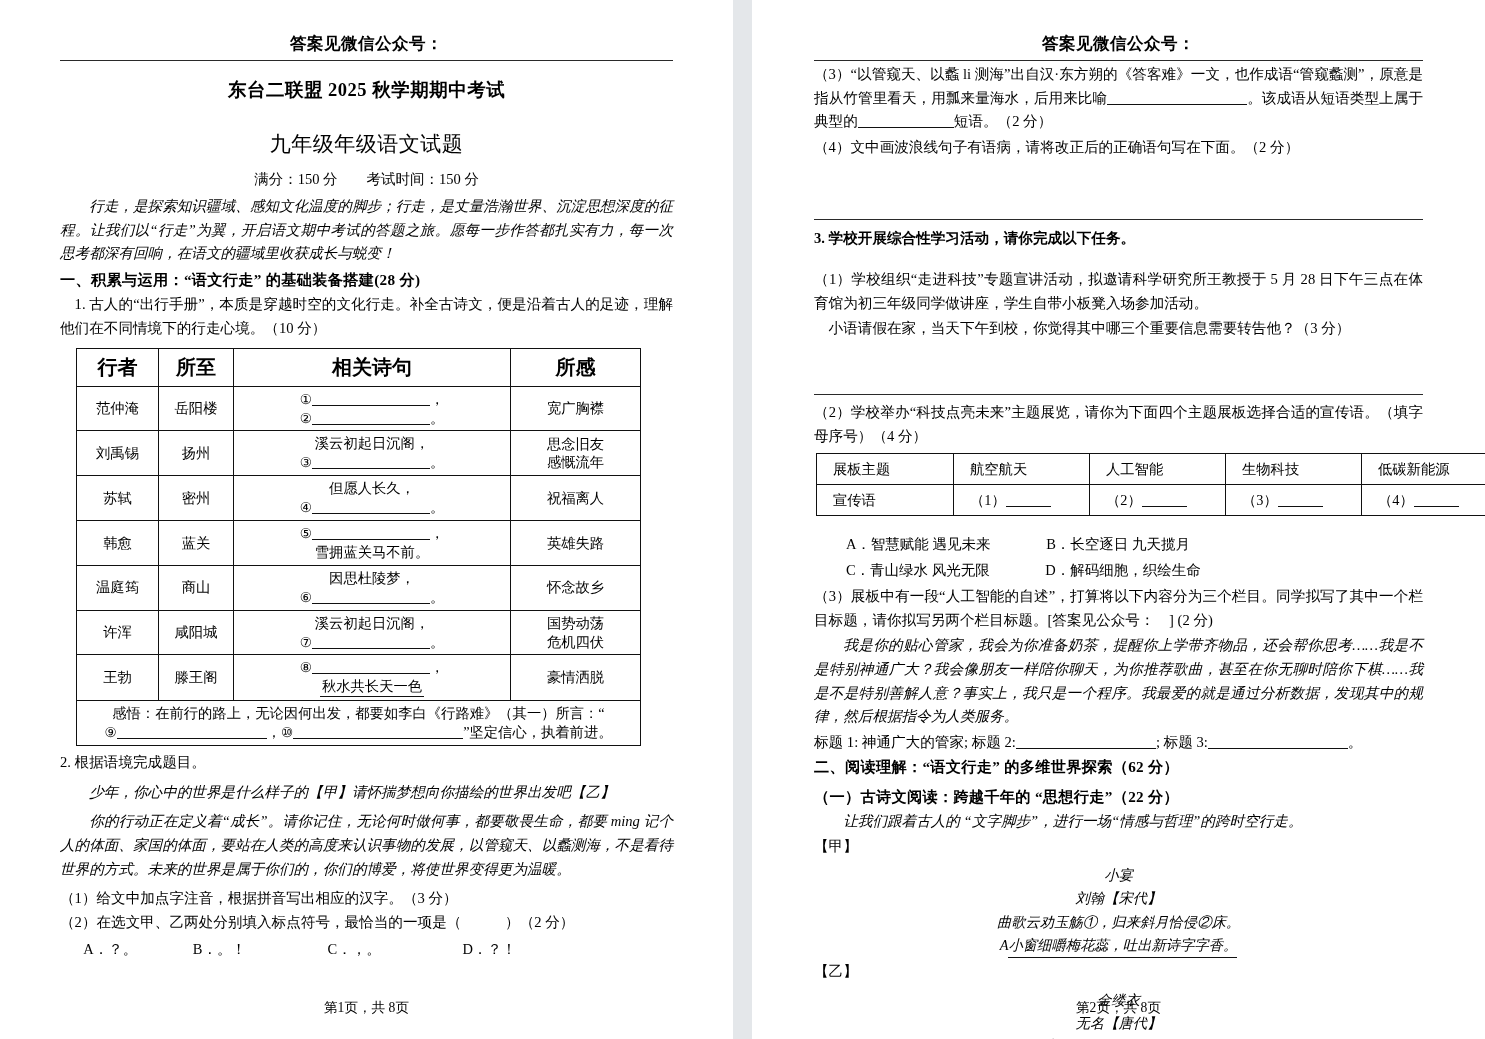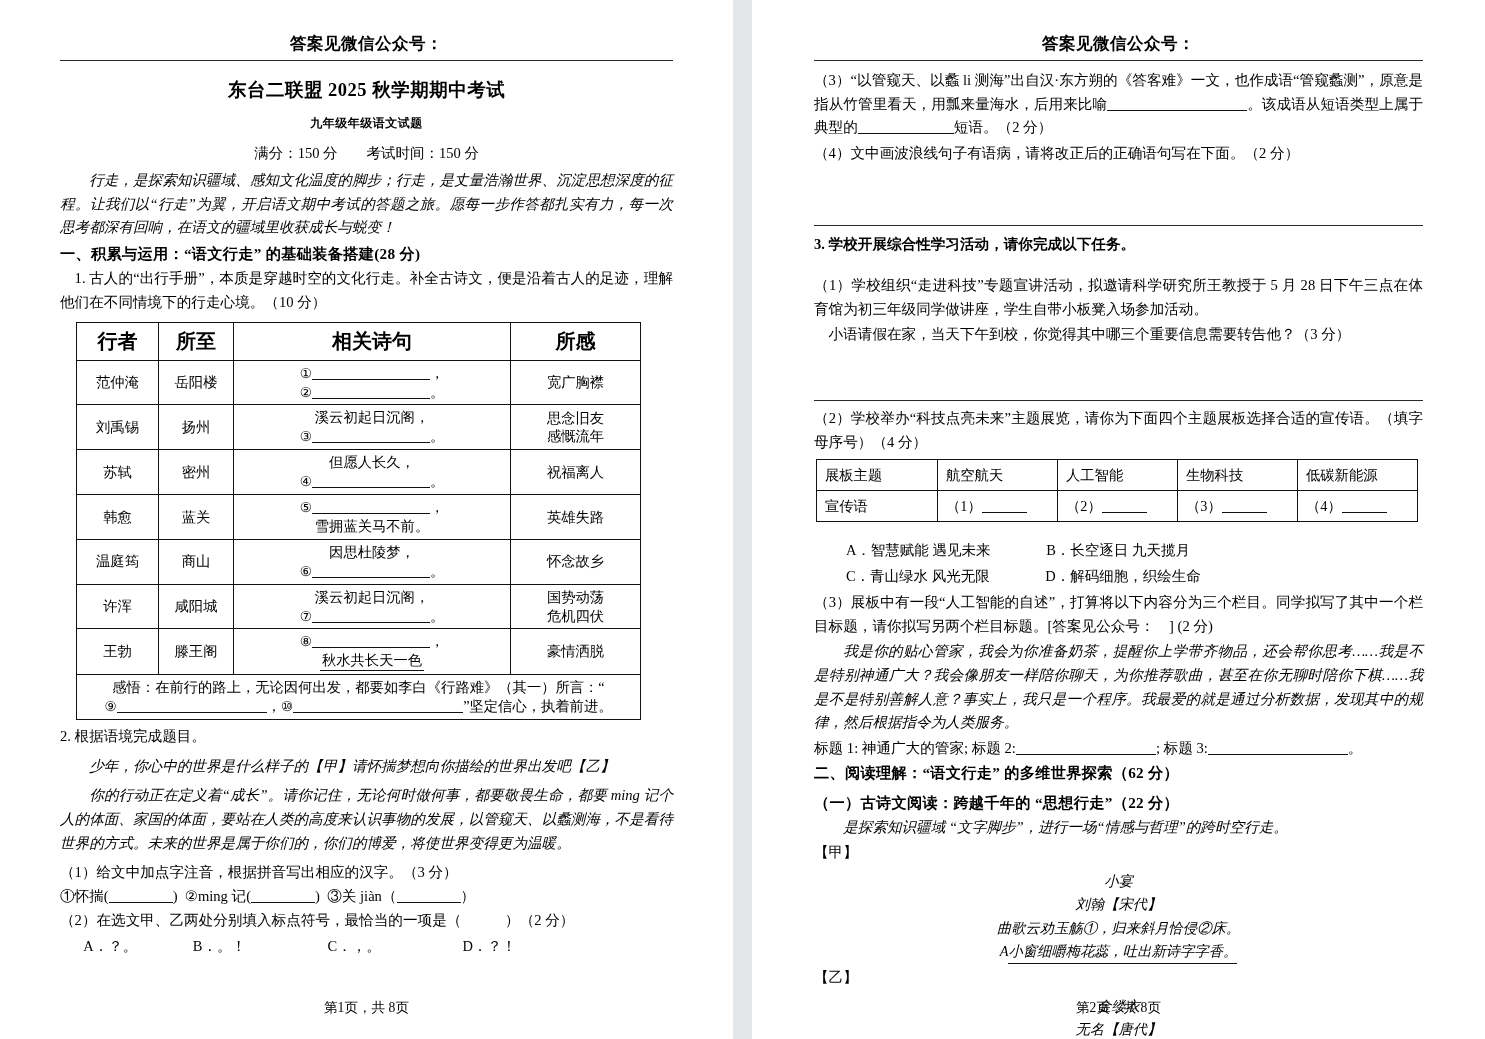--- a/index.html
+++ b/index.html
@@ -48,23 +48,23 @@
 
   .title1 {
     text-align: center;
     font-size: 18.5px;
     font-weight: bold;
     margin-top: 16px;
     letter-spacing: .5px;
   }
   .title2 {
     text-align: center;
-    font-size: 12px;
-    font-weight: bold;
-    margin-top: 13px;
+    font-size: 21px;
+    font-weight: normal;
+    margin-top: 28px;
     letter-spacing: .5px;
   }
   .subtitle {
     text-align: center;
     font-size: 14.5px;
     margin-top: 12px;
   }
   p.body {
     font-size: 14.6px;
     line-height: 1.62;
@@ -121,21 +121,21 @@
 
   table.board {
     border-collapse: collapse;
     margin: 5px 0 0 2px;
     table-layout: fixed;
     width: 516px;
   }
   table.board td {
     border: 1.1px solid #111;
     font-size: 14.3px;
-    padding: 5px 8px;
+    padding: 5px 16px;
     text-align: left;
     vertical-align: middle;
     line-height: 1.4;
   }
   .b1 { width: 104px; }
   .bx { width: 103px; }
 
   .opts {
     font-size: 14.5px;
     line-height: 1.75;
@@ -268,44 +268,39 @@
         </td>
       </tr>
     </tbody>
       </table>
 
     <p class="body" style="margin-top:5px;">2. 根据语境完成题目。</p>
     <p class="body ind kai">少年，你心中的世界是什么样子的【甲】请怀揣梦想向你描绘的世界出发吧【乙】</p>
     <p class="body ind kai">你的行动正在定义着“成长”。请你记住，无论何时做何事，都要敬畏生命，都要 ming 记个人的体面、家国的体面，要站在人类的高度来认识事物的发展，以管窥天、以蠡测海，不是看待世界的方式。未来的世界是属于你们的，你们的博爱，将使世界变得更为温暖。</p>
 
     <p class="body" style="text-indent:0;">（1）给文中加点字注音，根据拼音写出相应的汉字。（3 分）</p>
-    <p class="body" style="text-indent:0;margin-top:0;">
-      <span>①怀揣(</span><span class="blank-par"></span>)
-      &nbsp;<span>②ming 记(</span><span class="blank-par"></span>)
-      &nbsp;<span>③关 jiàn（</span><span class="blank-par"></span>）
-    </p>
     <p class="body" style="text-indent:0;margin-top:0;">（2）在选文甲、乙两处分别填入标点符号，最恰当的一项是（　　　）（2 分）</p>
     <p class="opts">
       <span>A．？。</span><span class="opt-gap"></span><span class="opt-gap"></span>
       <span>B．。！</span><span class="opt-gap"></span><span class="opt-gap"></span><span class="opt-gap"></span>
       <span>C．，。</span><span class="opt-gap"></span><span class="opt-gap"></span><span class="opt-gap"></span>
       <span>D．？！</span>
     </p>
 
     <div class="footer">第1页，共 8页</div>
   </div>
 
   <div class="page-gutter"></div>
 
   <div class="page page-right">
 
     <div class="wm">答案见微信公众号：</div>
     <div class="rule rule-r"></div>
 
-    <p class="body" style="text-indent:0;margin-top:8px;"><span>（3）“以管窥天、以蠡 li 测海”出自汉·东方朔的《答客难》一文，也作成语“管窥蠡测”，原意是指从竹管里看天，用瓢来量海水，后用来比喻</span><span class="blank-m"></span><span>。该成语从短语类型上属于典型的</span><span class="blank-in"></span><span>短语。（2 分）</span></p>
+    <p class="body" style="text-indent:0;margin-top:2px;"><span>（3）“以管窥天、以蠡 li 测海”出自汉·东方朔的《答客难》一文，也作成语“管窥蠡测”，原意是指从竹管里看天，用瓢来量海水，后用来比喻</span><span class="blank-m"></span><span>。该成语从短语类型上属于典型的</span><span class="blank-in"></span><span>短语。（2 分）</span></p>
 
     <p class="body" style="text-indent:0;margin-top:2px;">（4）文中画波浪线句子有语病，请将改正后的正确语句写在下面。（2 分）</p>
 
     <div style="height:54px;"></div>
     <div class="rule" style="border-top:1.6px solid #2a2a2a;"></div>
 
     <p class="body" style="text-indent:0;margin-top:7px;font-weight:bold;">3. 学校开展综合性学习活动，请你完成以下任务。</p>
     <p class="body" style="text-indent:0;margin-top:18px;">（1）学校组织“走进科技”专题宣讲活动，拟邀请科学研究所王教授于 5 月 28 日下午三点在体育馆为初三年级同学做讲座，学生自带小板凳入场参加活动。</p>
     <p class="body" style="text-indent:1em;margin-top:2px;">小语请假在家，当天下午到校，你觉得其中哪三个重要信息需要转告他？（3 分）</p>
 
@@ -344,21 +339,21 @@
 
     <p class="body" style="text-indent:0;margin-top:2px;">（3）展板中有一段“人工智能的自述”，打算将以下内容分为三个栏目。同学拟写了其中一个栏目标题，请你拟写另两个栏目标题。[答案见公众号：　] (2 分)</p>
 
     <p class="body ind kai" style="margin-top:2px;">我是你的贴心管家，我会为你准备奶茶，提醒你上学带齐物品，还会帮你思考……我是不是特别神通广大？我会像朋友一样陪你聊天，为你推荐歌曲，甚至在你无聊时陪你下棋……我是不是特别善解人意？事实上，我只是一个程序。我最爱的就是通过分析数据，发现其中的规律，然后根据指令为人类服务。</p>
 
     <p class="body" style="text-indent:0;margin-top:2px;"><span>标题 1: 神通广大的管家; 标题 2:</span><span class="blank-m"></span><span>; 标题 3:</span><span class="blank-m"></span><span>。</span></p>
 
     <div class="sec-head" style="margin-top:2px;">二、阅读理解：“语文行走” 的多维世界探索（62 分）</div>
     <div class="sec-head" style="margin-top:9px;">（一）古诗文阅读：跨越千年的 “思想行走”（22 分）</div>
 
-    <p class="body ind kai" style="margin-top:2px;">是探索知识疆域 “文字脚步”，进行一场“情感与哲理”的跨时空行走。</p>
+    <p class="body ind kai" style="margin-top:2px;">让我们跟着古人的 “文字脚步”，进行一场“情感与哲理”的跨时空行走。</p>
 
     <div class="bracket">【甲】</div>
     <div class="poem-block kai">
       <div class="poem-title">小宴</div>
       <div class="poem-author">刘翰【宋代】</div>
       <div class="poem-line">曲歌云劝玉觞①，归来斜月恰侵②床。</div>
       <div class="poem-line"><span>A</span><span class="ul">小窗细嚼梅花蕊，吐出新诗字字香。</span></div>
     </div>
 
     <div class="bracket">【乙】</div>

